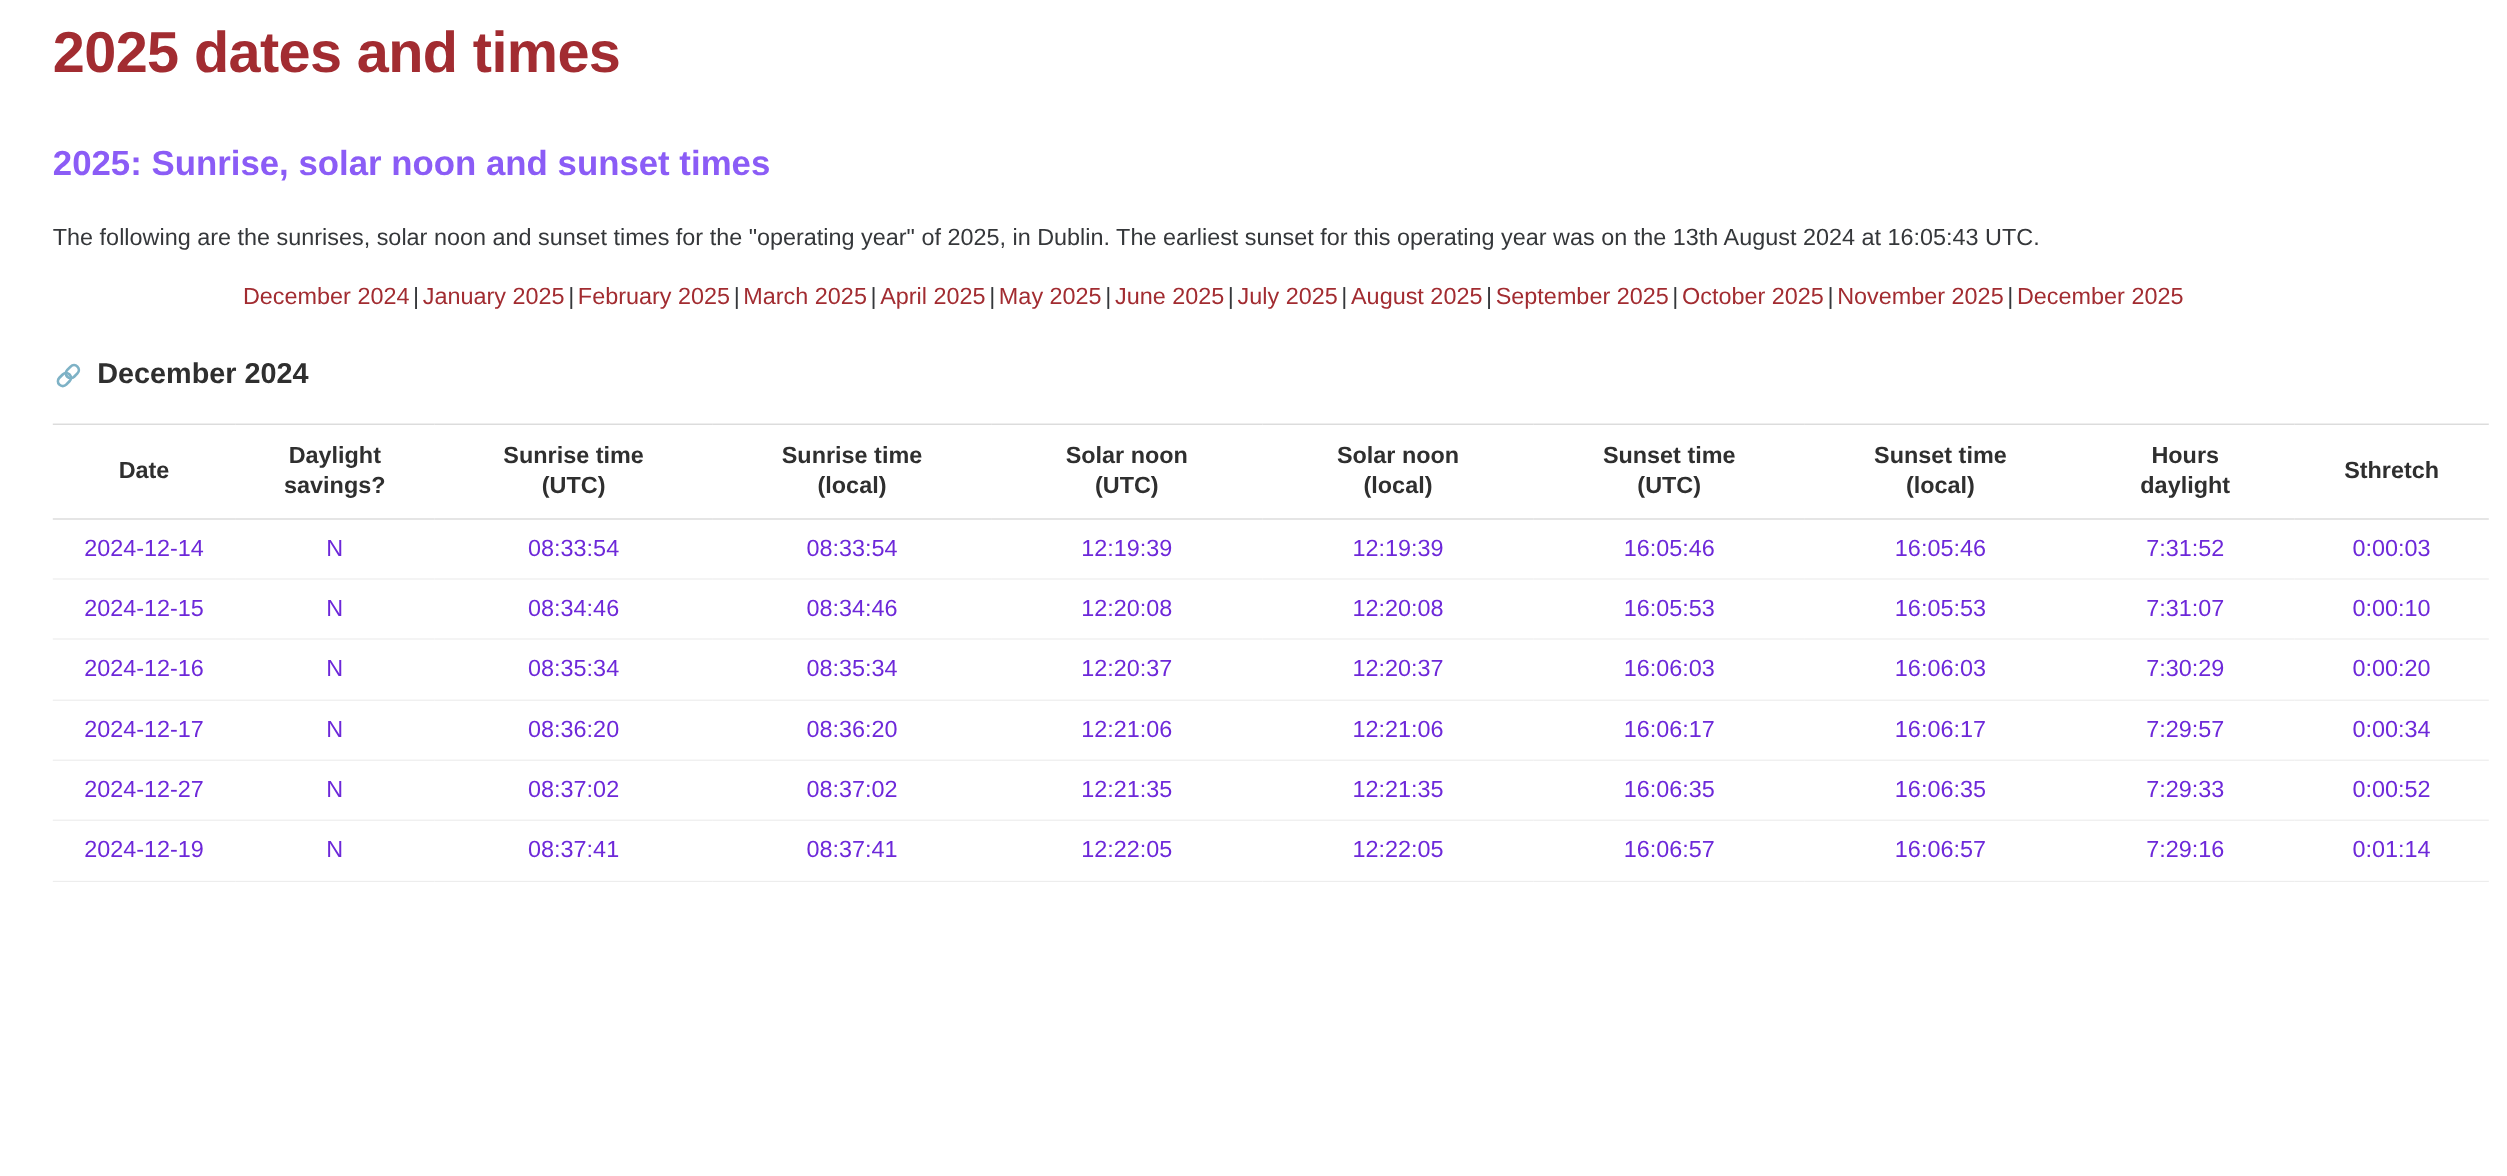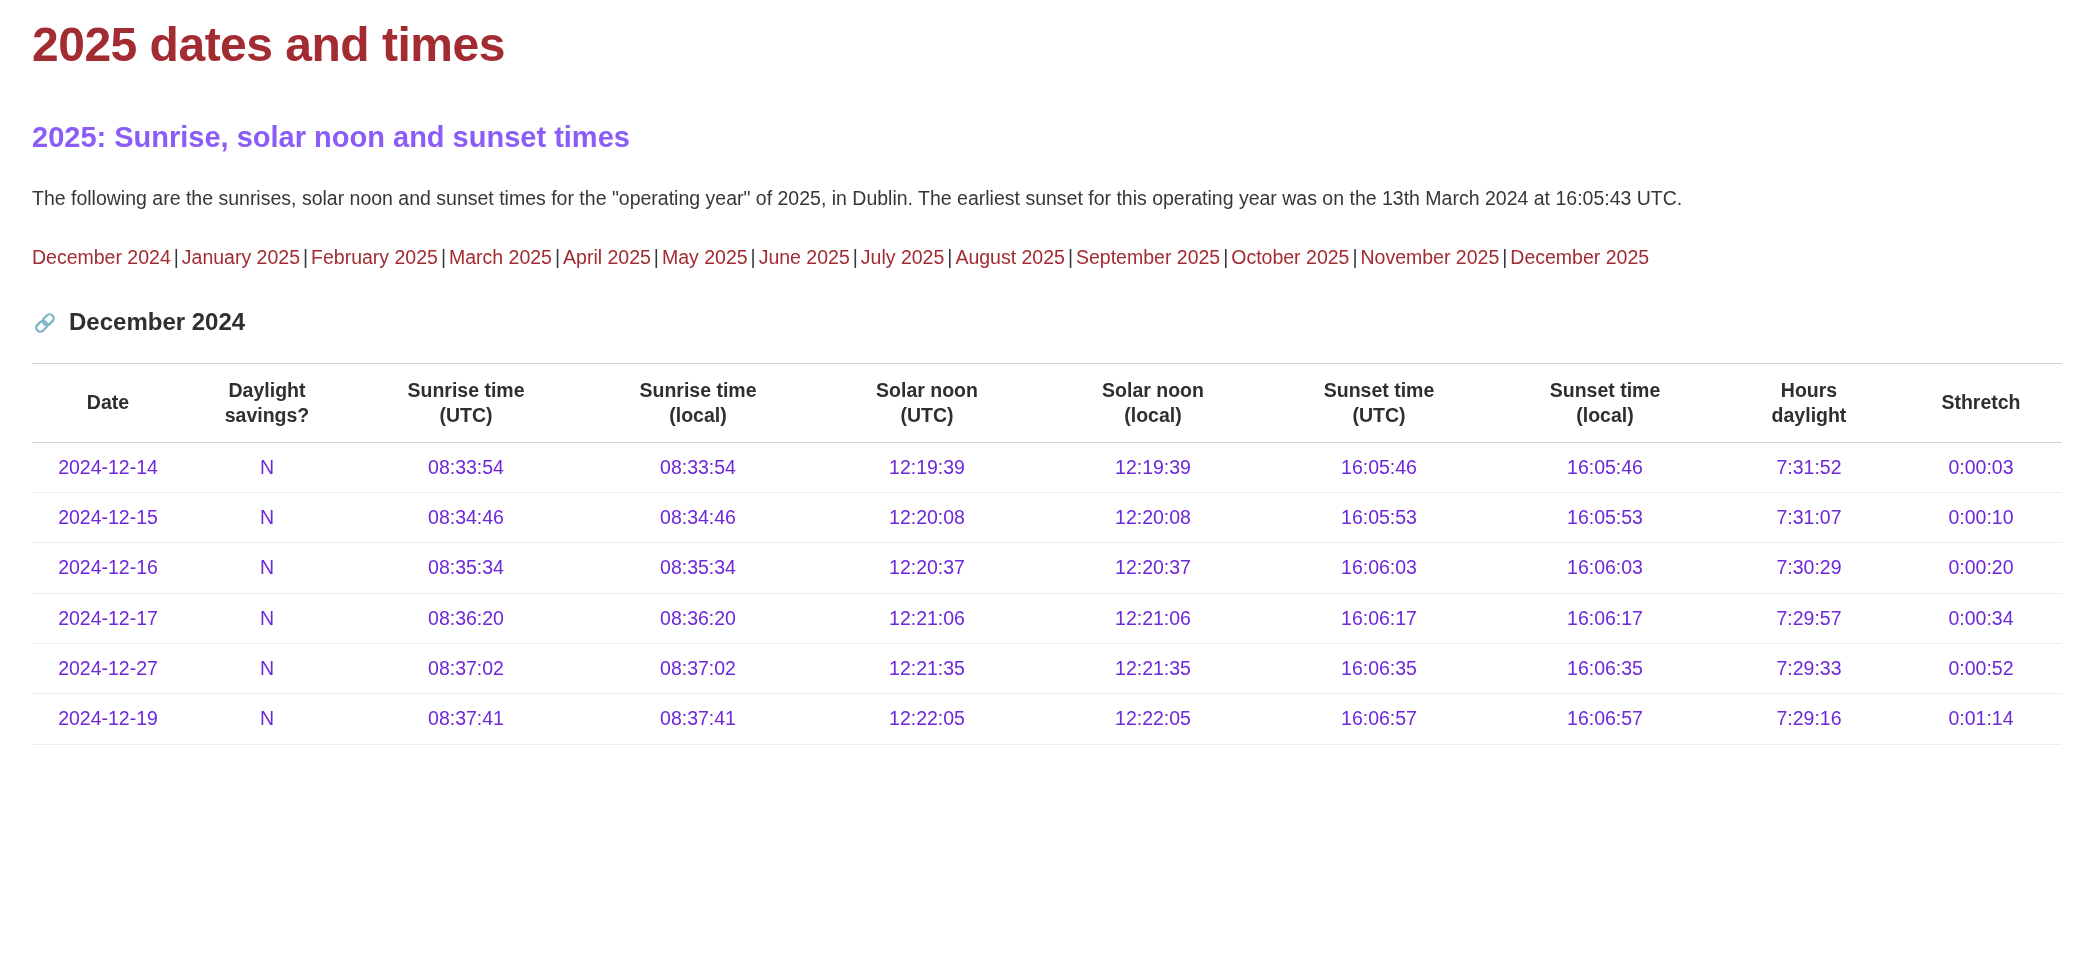--- a/index.html
+++ b/index.html
@@ -9,21 +9,21 @@
   }
   body {
     width: 2089px;
     height: 980px;
     overflow: hidden;
     font-family: "Liberation Sans", sans-serif;
     color: #2f2f2f;
     -webkit-font-smoothing: antialiased;
   }
   .page {
-    padding: 0 30px 0 32px;
+    padding: 0 30px 0 44px;
     box-sizing: border-box;
     width: 2008px;
   }
   h1.page-title {
     font-size: 48px;
     line-height: 1.12;
     font-weight: bold;
     color: #a22c31;
     margin: 18px 0 0 0;
     letter-spacing: -0.5px;
@@ -38,22 +38,23 @@
   p.intro {
     font-size: 19.5px;
     line-height: 1.42;
     color: #35373a;
     margin: 30px 0 0 0;
     max-width: 2035px;
   }
   .month-nav {
     font-size: 19.5px;
     line-height: 1.42;
-    margin: 32px 0 0 0;
+    margin: 22px 0 0 0;
     max-width: 2035px;
+    text-align: center;
   }
   .month-nav a {
     color: #a22c31;
     text-decoration: none;
     cursor: pointer;
   }
   .month-nav .sep {
     color: #35373a;
     padding: 0 3px;
   }
@@ -118,21 +119,21 @@
 </style>
 </head>
 <body>
 
 <div class="page">
 
   <h1 class="page-title">2025 dates and times</h1>
 
   <h2 class="section-title">2025: Sunrise, solar noon and sunset times</h2>
 
-  <p class="intro">The following are the sunrises, solar noon and sunset times for the "operating year" of 2025, in Dublin. The earliest sunset for this operating year was on the 13th March 2024 at 16:05:43 UTC.</p>
+  <p class="intro">The following are the sunrises, solar noon and sunset times for the "operating year" of 2025, in Dublin. The earliest sunset for this operating year was on the 13th August 2024 at 16:05:43 UTC.</p>
 
   <div class="month-nav" id="month-nav"><a class="month-link">December 2024</a><span class="sep">|</span><a class="month-link">January 2025</a><span class="sep">|</span><a class="month-link">February 2025</a><span class="sep">|</span><a class="month-link">March 2025</a><span class="sep">|</span><a class="month-link">April 2025</a><span class="sep">|</span><a class="month-link">May 2025</a><span class="sep">|</span><a class="month-link">June 2025</a><span class="sep">|</span><a class="month-link">July 2025</a><span class="sep">|</span><a class="month-link">August 2025</a><span class="sep">|</span><a class="month-link">September 2025</a><span class="sep">|</span><a class="month-link">October 2025</a><span class="sep">|</span><a class="month-link">November 2025</a><span class="sep">|</span><a class="month-link">December 2025</a></div>
 
   <h3 class="month-heading">
     <span class="link-icon">
       <svg viewBox="0 0 24 24" width="26" height="26" aria-hidden="true">
         <g transform="rotate(-45 12 12)">
           <rect x="2.2" y="8.3" width="11.0" height="7.4" rx="3.7" ry="3.7" fill="none" stroke="#7eb2c6" stroke-width="2.1"></rect>
           <rect x="10.8" y="8.3" width="11.0" height="7.4" rx="3.7" ry="3.7" fill="none" stroke="#7eb2c6" stroke-width="2.1"></rect>
         </g>

